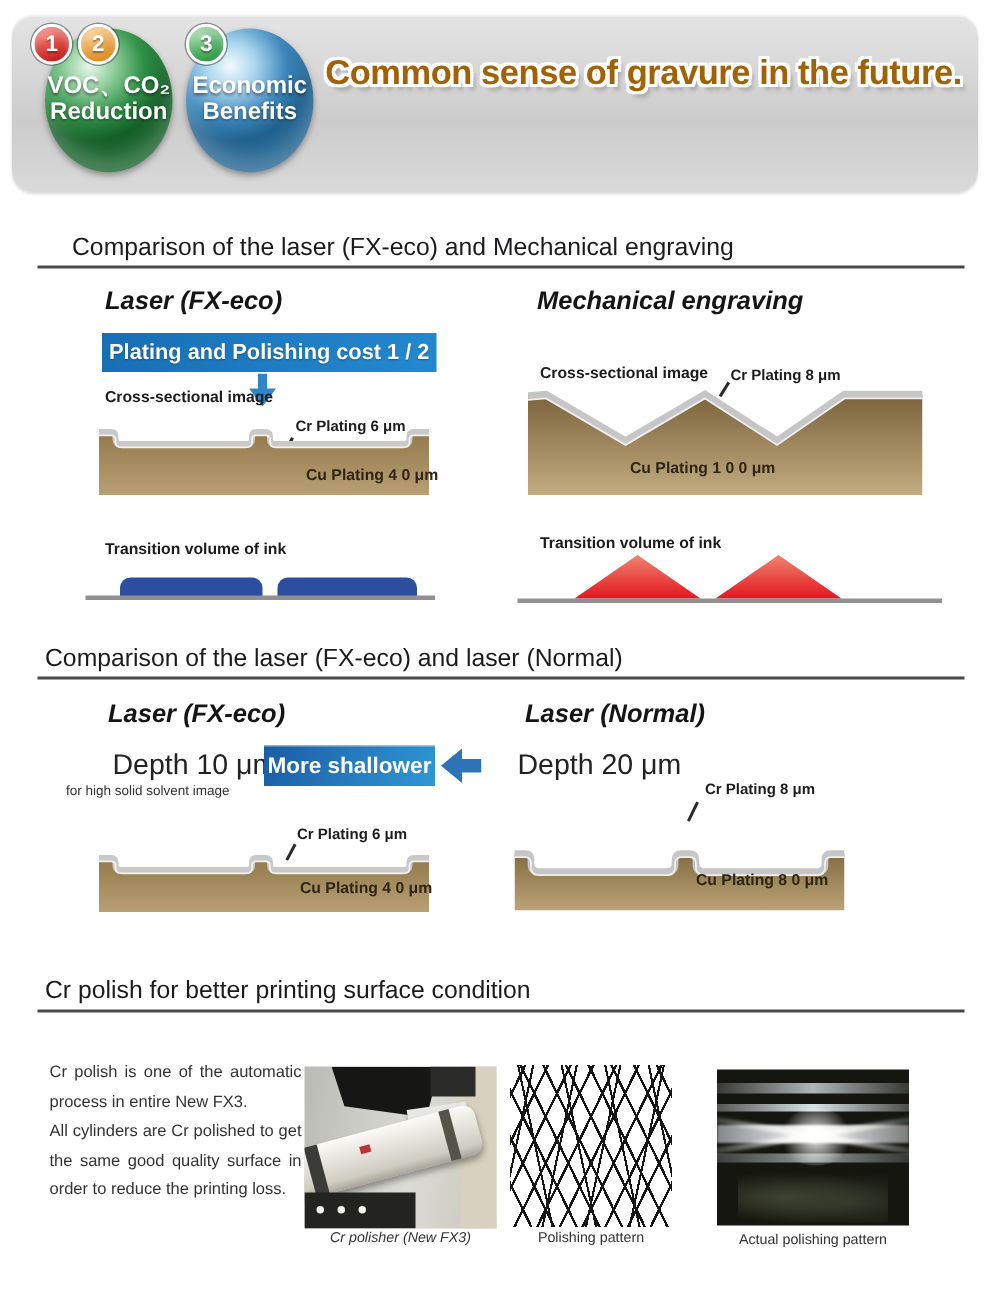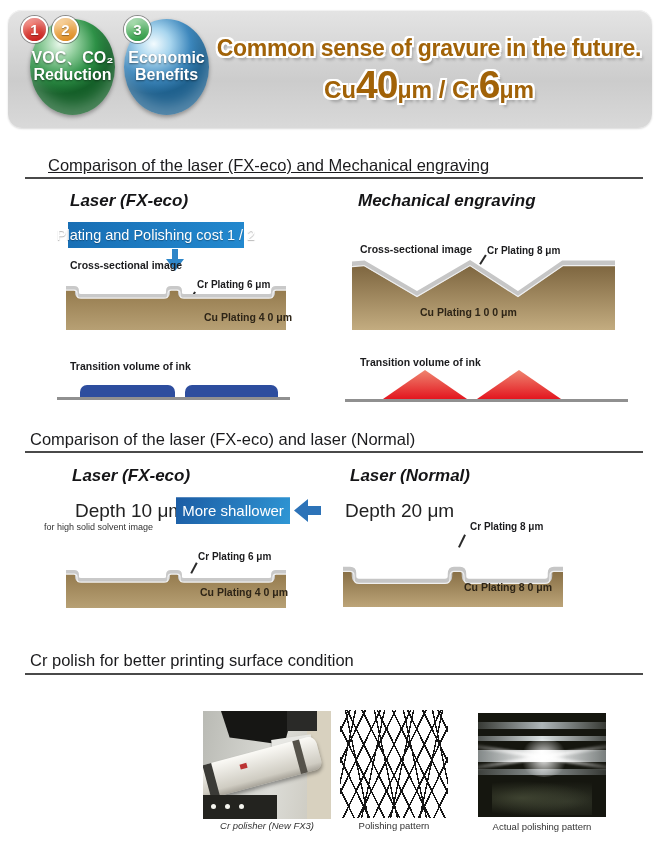--- a/index.html
+++ b/index.html
@@ -63,44 +63,44 @@
   .ht-line2 { margin-top:1px; font-size:24px; white-space:nowrap; }
   .ht-line2 .big { font-size:39px; letter-spacing:-1px; }
   .ht-line2 .unit { font-size:23px; }
 
   
   .sec-title { font-size:16.5px; color:#1b1b1d; white-space:nowrap; }
   .sec-rule { height:1.6px; background:#4a4a4a; }
   .subhead { font-size:17px; font-weight:bold; font-style:italic; color:#151517; white-space:nowrap; }
 
   .blue-banner {
-    left:68px; top:222px; width:176px; height:26px;
+    left:68px; top:222px; width:223px; height:26px;
     background: linear-gradient(110deg, #186eb4, #2389cf);
-    color:#fff; font-weight:normal; font-size:14.5px;
+    color:#fff; font-weight:bold; font-size:14.5px;
     display:flex; align-items:center; justify-content:center;
     text-shadow:0 1px 1px rgba(0,0,0,.3);
     white-space:nowrap;
   }
   .small-label { font-size:10.5px; font-weight:bold; color:#1c1c1e; white-space:nowrap; }
   .plating-label { font-size:10px; font-weight:bold; color:#1c1c1e; white-space:nowrap; }
   .cu-label { font-size:10.5px; font-weight:bold; color:#2e2517; white-space:nowrap; }
   .leader { width:1.6px; background:#2a2a2a; }
 
   .baseline { height:2.5px; background:#909090; }
   .ink-bar {
     height:13px; background:#2d4d9e;
     border-radius:7px 7px 0 0;
   }
 
   .depth { font-size:19px; color:#222; white-space:nowrap; }
   .depth-note { font-size:9px; color:#333; white-space:nowrap; }
   .callout-btn {
     left:176px; top:497px; width:114px; height:27px;
     background: linear-gradient(115deg, #1c5ca4, #2f97d5);
-    color:#fff; font-weight:normal; font-size:15px;
+    color:#fff; font-weight:bold; font-size:15px;
     display:flex; align-items:center; justify-content:center;
     box-shadow: inset 0 1px 0 rgba(255,255,255,.25);
     white-space:nowrap;
   }
 
   
   .body-text { font-size:11px; line-height:19.5px; text-align:justify; color:#333; }
   .caption { font-size:9.5px; color:#333; text-align:center; white-space:nowrap; }
 
   .photo { overflow:hidden; }
@@ -159,28 +159,23 @@
     <div class="l1">Economic</div>
     <div class="l2">Benefits</div>
   </div>
 
   <div class="abs badge badge-1">1</div>
   <div class="abs badge badge-2">2</div>
   <div class="abs badge badge-3">3</div>
 
   <div class="abs header-title">
     <div class="ht-line1 outlined">Common sense of gravure in the future.</div>
-    <div class="ht-line2 outlined">
-      <span>Cu</span><span class="big">40</span><span class="unit">μm</span>
-      <span>/</span>
-      <span>Cr</span><span class="big">6</span><span class="unit">μm</span>
-    </div>
-  </div>
-
-  <div class="abs sec-title" style="left:48px; top:156px;text-decoration:underline;">Comparison of the laser (FX-eco)  and Mechanical engraving</div>
+  </div>
+
+  <div class="abs sec-title" style="left:48px; top:156px;">Comparison of the laser (FX-eco)  and Mechanical engraving</div>
   <div class="abs sec-rule" style="left:25px; top:177px; width:618px;"></div>
 
   <div class="abs subhead" style="left:70px; top:191px;">Laser (FX-eco)</div>
   <div class="abs subhead" style="left:358px; top:191px;">Mechanical engraving</div>
 
   <div class="abs blue-banner">Plating and Polishing cost 1 / 2</div>
   <svg class="abs" style="left:166px; top:249px;" width="18" height="22">
     <polygon points="6,0 12,0 12,10 18,10 9,22 0,10 6,10" fill="#2e86c9"></polygon>
   </svg>
 
@@ -281,20 +276,24 @@
     </defs>
     <path d="M0,4 L7,4 Q11,4 11,8 L11,11 Q11,16 16,16 L102,16 Q107,16 107,11 L107,9 Q107,4 111,4 L117,4 Q121,4 121,9 L121,11 Q121,16 126,16 L202,16 Q207,16 207,11 L207,8 Q207,4 211,4 L220,4 L220,42 L0,42 Z" fill="url(#cu3)"></path>
     <path d="M0,4 L7,4 Q11,4 11,8 L11,11 Q11,16 16,16 L102,16 Q107,16 107,11 L107,9 Q107,4 111,4 L117,4 Q121,4 121,9 L121,11 Q121,16 126,16 L202,16 Q207,16 207,11 L207,8 Q207,4 211,4 L220,4" fill="none" stroke="#c6c6c6" stroke-width="4.5"></path>
     <path d="M0,4 L7,4 Q11,4 11,8 L11,11 Q11,16 16,16 L102,16 Q107,16 107,11 L107,9 Q107,4 111,4 L117,4 Q121,4 121,9 L121,11 Q121,16 126,16 L202,16 Q207,16 207,11 L207,8 Q207,4 211,4 L220,4" fill="none" stroke="#efefef" stroke-width="1.2" transform="translate(0,2.4)"></path>
   </svg>
   <div class="abs cu-label" style="left:464px; top:581px;">Cu Plating 8 0 μm</div>
 
   <div class="abs sec-title" style="left:30px; top:651px;">Cr polish  for better printing surface condition</div>
   <div class="abs sec-rule" style="left:25px; top:673px; width:618px;"></div>
 
+  <div class="abs body-text" style="left:33px; top:706px; width:168px;">
+    <p>Cr polish is one of the automatic process in entire New FX3.</p>
+    <p>All cylinders are Cr polished to get the same good quality surface in order to reduce the printing loss.</p>
+  </div>
 
   <div class="abs photo photo1" style="left:203px; top:711px; width:128px; height:108px;">
     <div class="panel-right"></div>
     <div class="dark-top"></div>
     <div class="dark-top2"></div>
     <div class="housing"></div>
     <div class="cyl">
         <div class="band1"></div>
         <div class="band2"></div>
         <div class="dot"></div>

